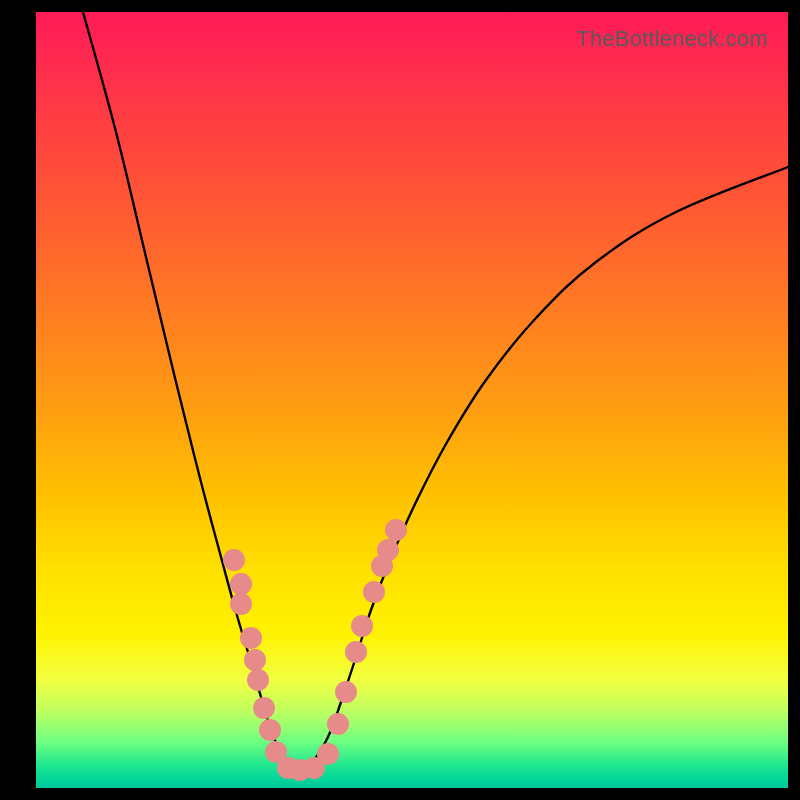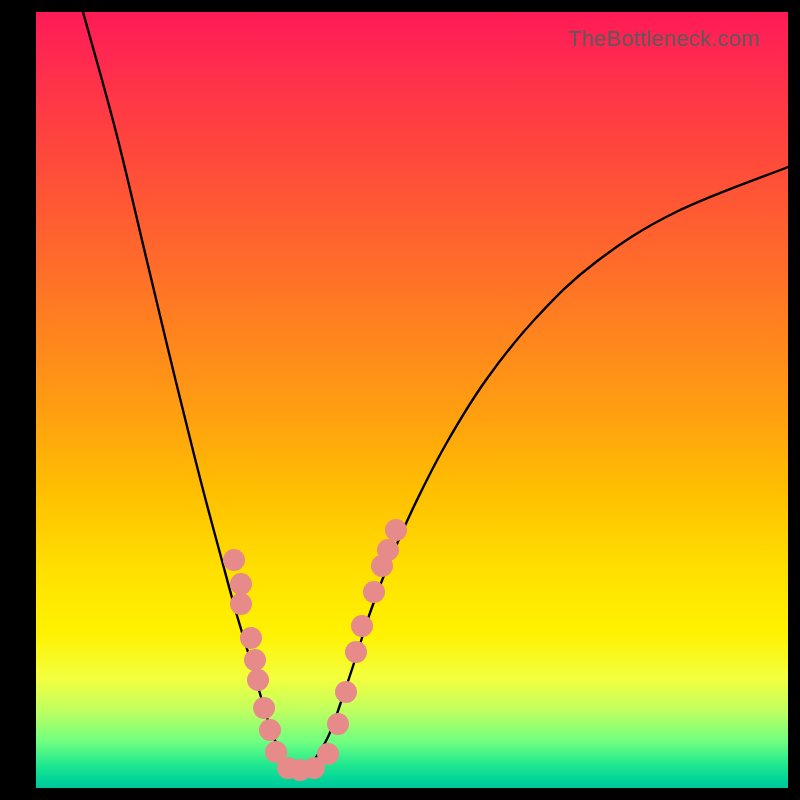--- a/index.html
+++ b/index.html
@@ -31,21 +31,21 @@
       #c0ff60 90%,
       #70ff80 94%,
       #20e890 97%,
       #00d49a 99%,
       #00c79a 100%
     );
   }
   .watermark {
     position: absolute;
     top: 14px;
-    right: 28px;
+    right: 20px;
     font-family: Arial, Helvetica, sans-serif;
     font-size: 22px;
     color: #5a5a5a;
     font-weight: 500;
     z-index: 10;
     letter-spacing: 0.2px;
   }
   svg.curve {
     position: absolute;
     left: 0; top: 0;

